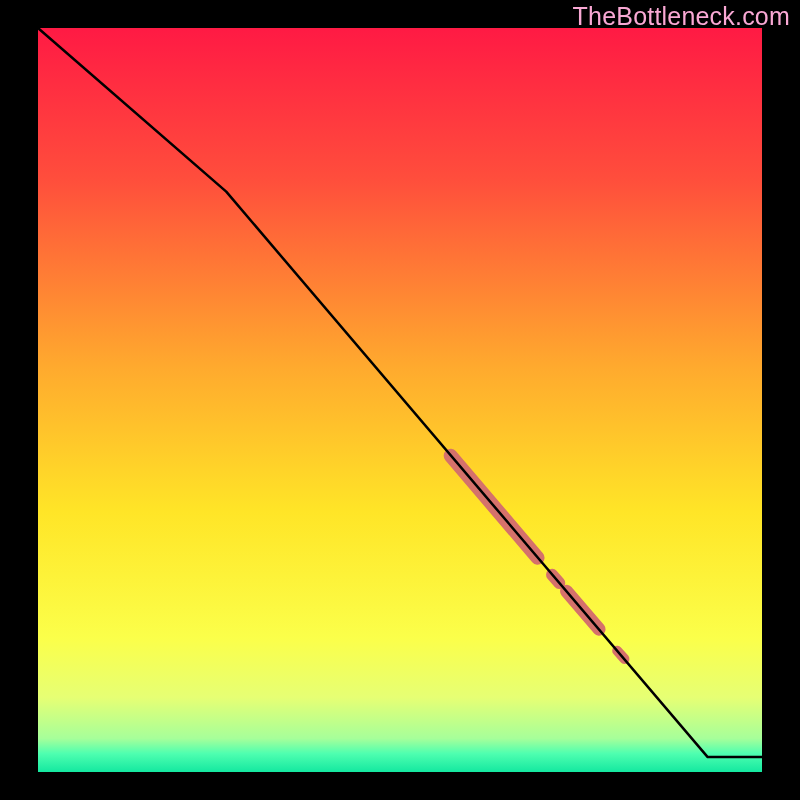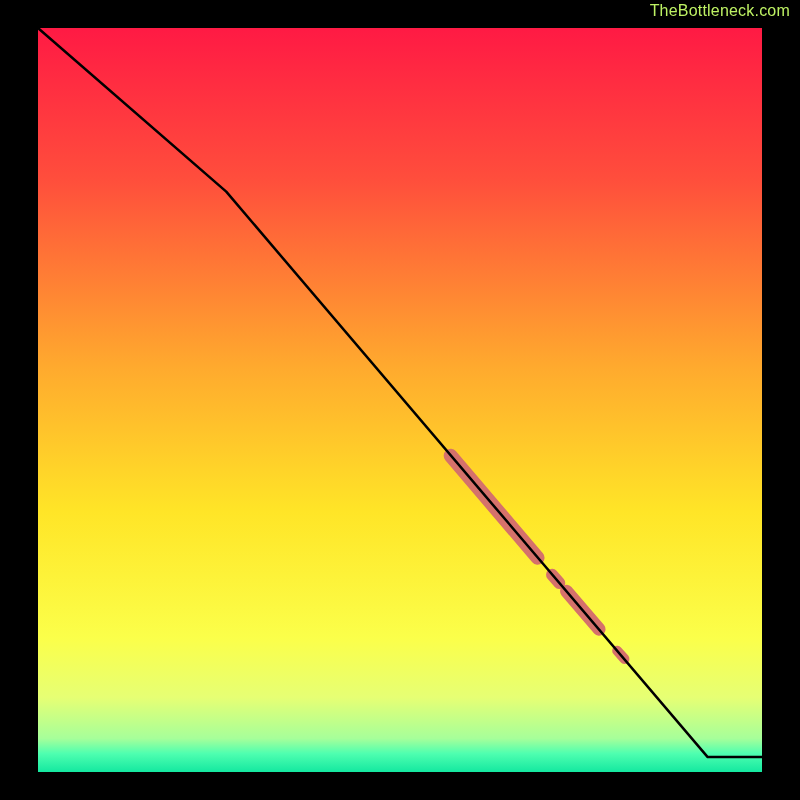--- a/index.html
+++ b/index.html
@@ -15,22 +15,22 @@
     position: absolute;
     left: 0; top: 0;
     width: 800px;
     height: 800px;
     background: #000;
   }
   .watermark {
     position: absolute;
     top: 2px;
     right: 10px;
-    color: #bef264;
-    font-size: 16px;
+    color: #f9a8d4;
+    font-size: 25px;
     font-weight: 400;
     letter-spacing: 0.2px;
     z-index: 10;
   }
   svg {
     position: absolute;
     left: 0; top: 0;
   }
 </style>
 </head>

